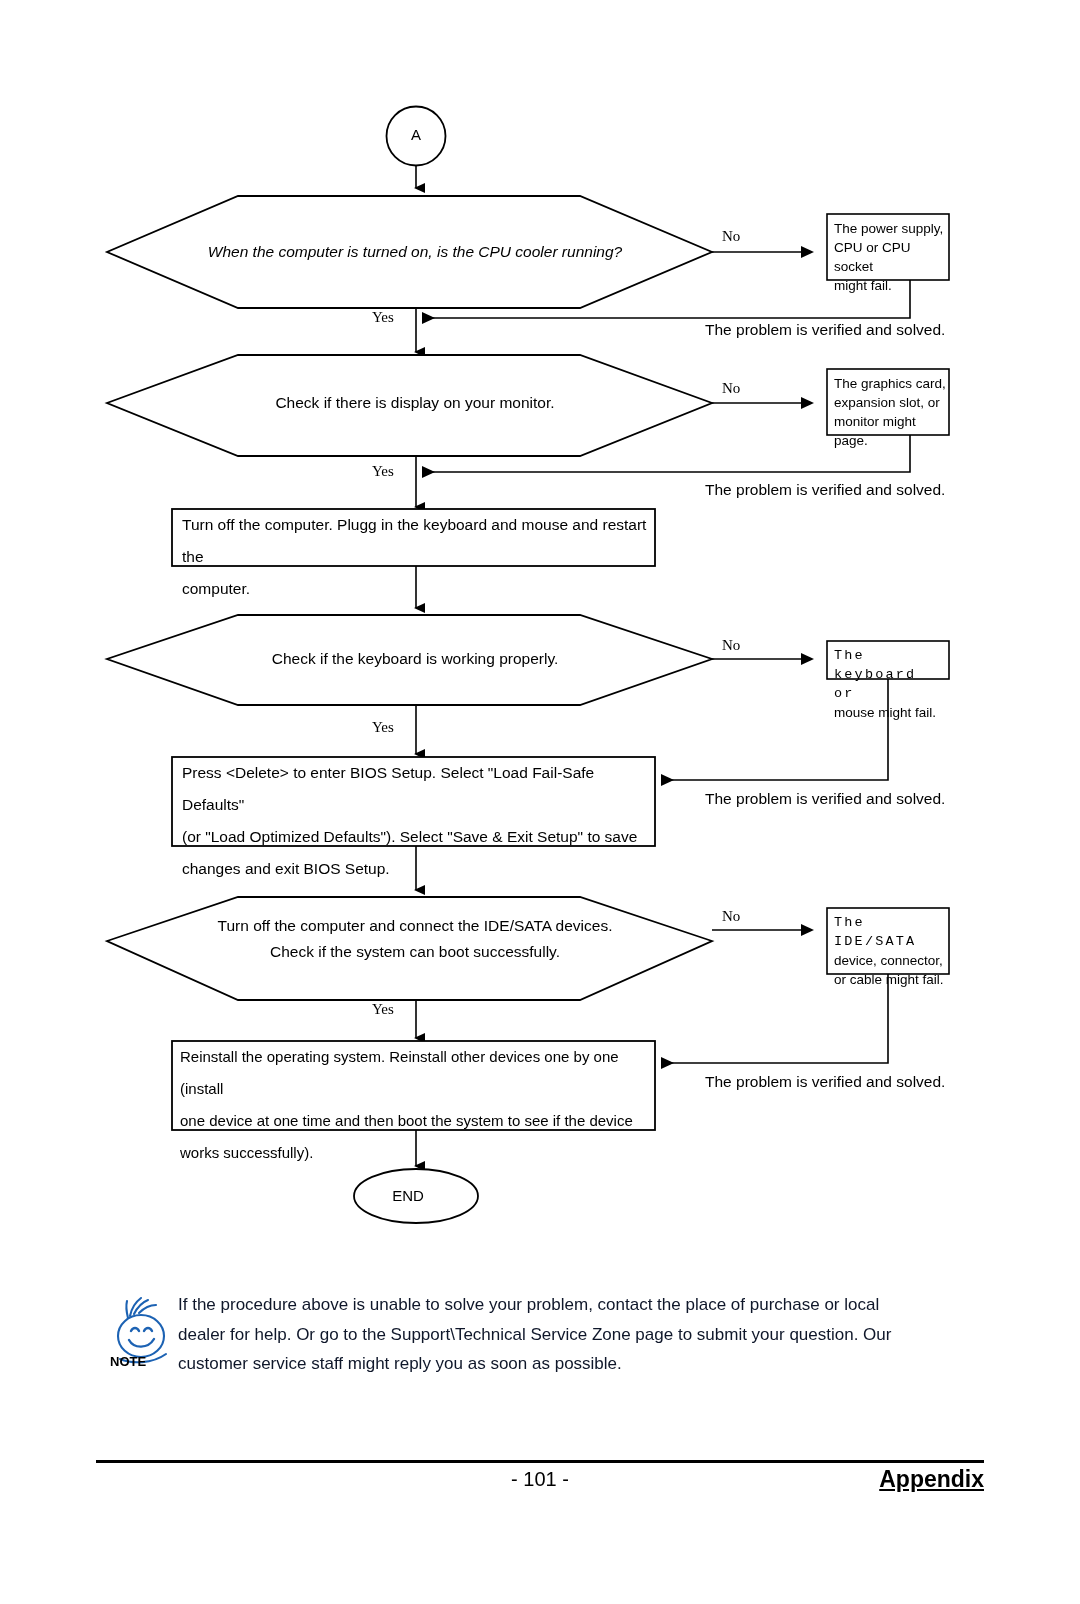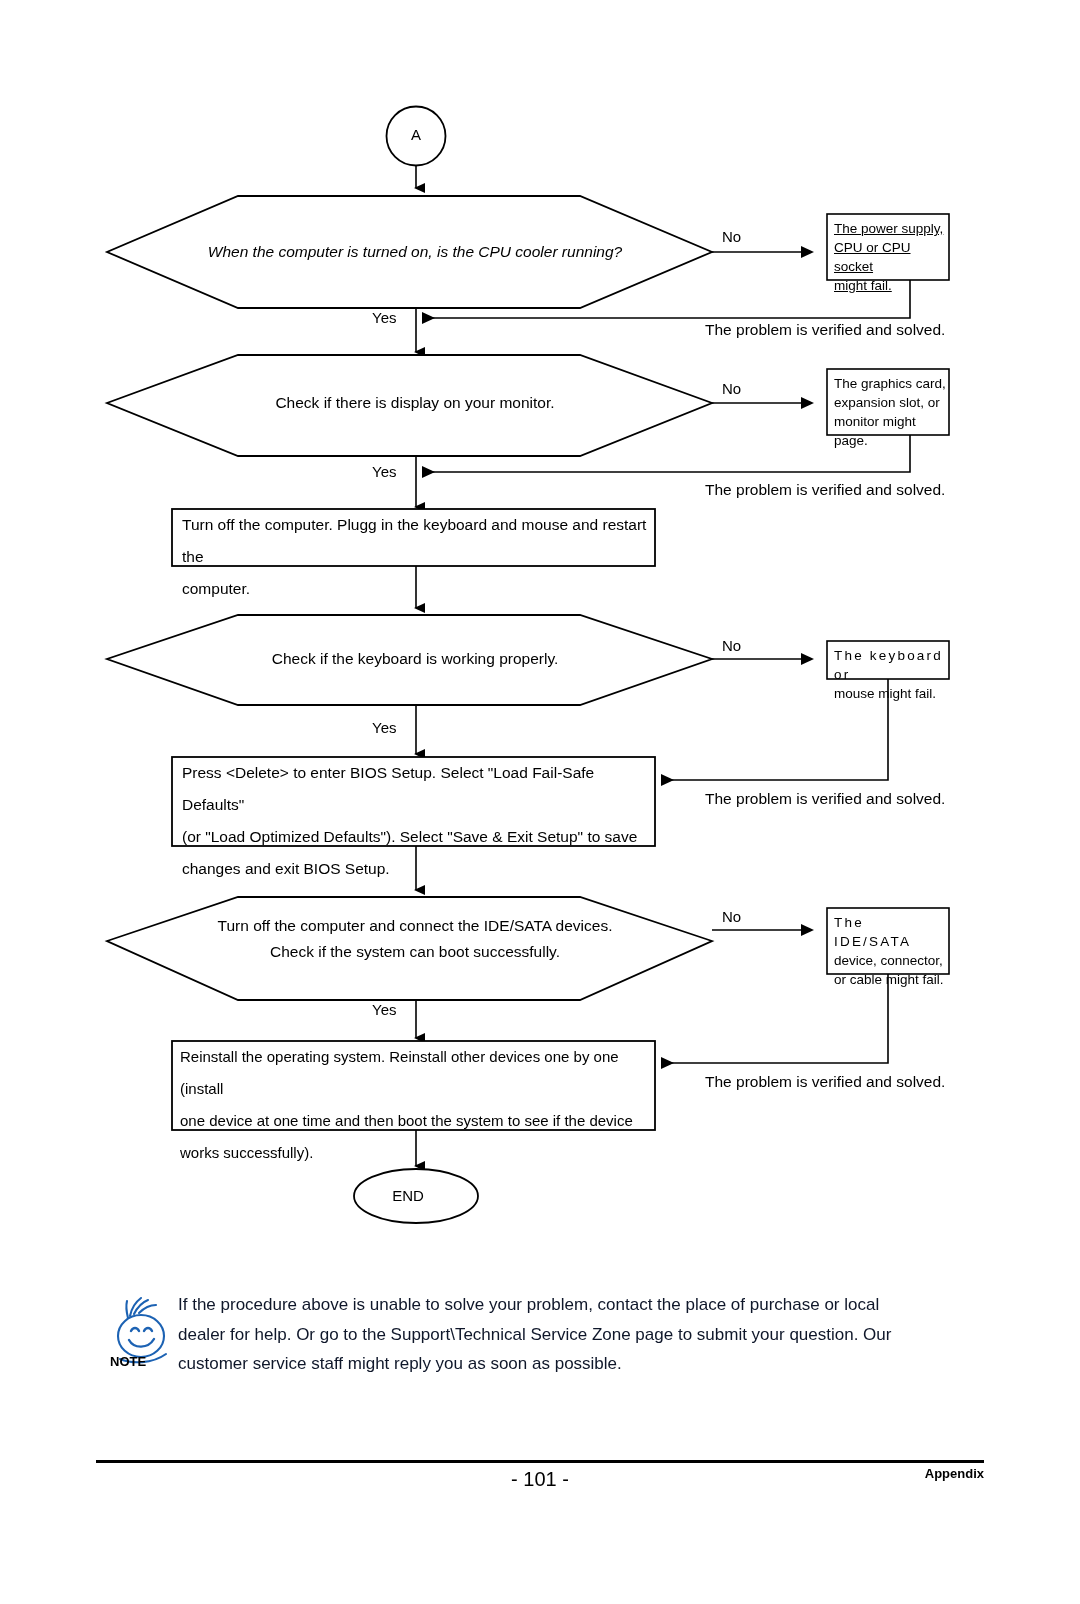--- a/index.html
+++ b/index.html
@@ -8,39 +8,39 @@
   #page{position:absolute;left:0;top:0;width:1080px;height:1604px;overflow:hidden;}
 
   svg.flow{position:absolute;left:0;top:0;width:1080px;height:1280px;}
 
   
   .hex-text{position:absolute;text-align:center;font-size:15.5px;line-height:26px;color:#000;}
   
   .proc-text{position:absolute;font-size:15.5px;line-height:32px;color:#000;}
   
   .rbox-text{position:absolute;font-size:13.5px;line-height:19px;color:#000;}
-  .rbox-text .spaced{letter-spacing:2.2px;}
+  .rbox-text .spaced{letter-spacing:2.2px;font-family:Liberation Mono, monospace;}
   .term-text{position:absolute;text-align:center;font-size:15px;color:#000;}
 
-  .yn{position:absolute;font-size:15px;color:#000;}
+  .yn{position:absolute;font-size:15px;color:#000;font-family:Liberation Serif, serif;}
   .solved{position:absolute;font-size:15.5px;color:#000;white-space:nowrap;}
 
   
   #note{position:absolute;left:108px;top:1290px;width:860px;}
   #note-icon{position:absolute;left:0px;top:6px;width:66px;height:72px;}
   #note-body{position:absolute;left:70px;top:0px;width:790px;
              font-size:17px;line-height:29.5px;text-align:justify;color:#0f172a;}
   #note-body span{display:block;}
 
   
   #footer-rule{position:absolute;left:96px;top:1460px;width:888px;height:0;
                border-top:2.5px solid #000;border-bottom:1px solid #000;}
   #footer-page{position:absolute;left:0px;top:1468px;width:1080px;text-align:center;
                font-size:20px;color:#000;}
-  #footer-sec{position:absolute;right:96px;top:1466px;font-size:13px;font-weight:bold;color:#000;}
+  #footer-sec{position:absolute;right:96px;top:1466px;font-size:23px;font-weight:bold;color:#000;text-decoration:underline;}
 </style>
 </head>
 <body>
 
 <div id="page">
 
   <svg class="flow" viewBox="0 0 1080 1280">
     <defs>
       <marker id="ah-down" markerWidth="14" markerHeight="14" refX="5" refY="9" orient="auto" markerUnits="userSpaceOnUse">
         <path d="M0,0 L10,0 L5,11 Z" fill="#000"></path>
@@ -97,21 +97,21 @@
 
       <ellipse cx="416" cy="1196" rx="62" ry="27" fill="#fff" stroke="#000" stroke-width="1.8"></ellipse>
     </g>
   </svg>
 
   <div class="term-text" style="left:386px;top:126px;width:60px;">A</div>
 
   <div class="hex-text" style="left:150px;top:239px;width:530px;font-style:italic;">When the computer is turned on, is the CPU cooler running?</div>
   <div class="yn" style="left:722px;top:228px;">No</div>
   <div class="yn" style="left:372px;top:309px;">Yes</div>
-  <div class="rbox-text" style="left:834px;top:219px;width:112px;text-decoration:underline;">
+  <div class="rbox-text" style="left:834px;top:219px;width:112px;">
     <div>The power supply,</div>
     <div>CPU or CPU socket</div>
     <div>might fail.</div>
   </div>
   <div class="solved" style="left:705px;top:321px;">The problem is verified and solved.</div>
 
   <div class="hex-text" style="left:150px;top:390px;width:530px;">Check if there is display on your monitor.</div>
   <div class="yn" style="left:722px;top:380px;">No</div>
   <div class="yn" style="left:372px;top:463px;">Yes</div>
   <div class="rbox-text" style="left:834px;top:374px;width:112px;">

